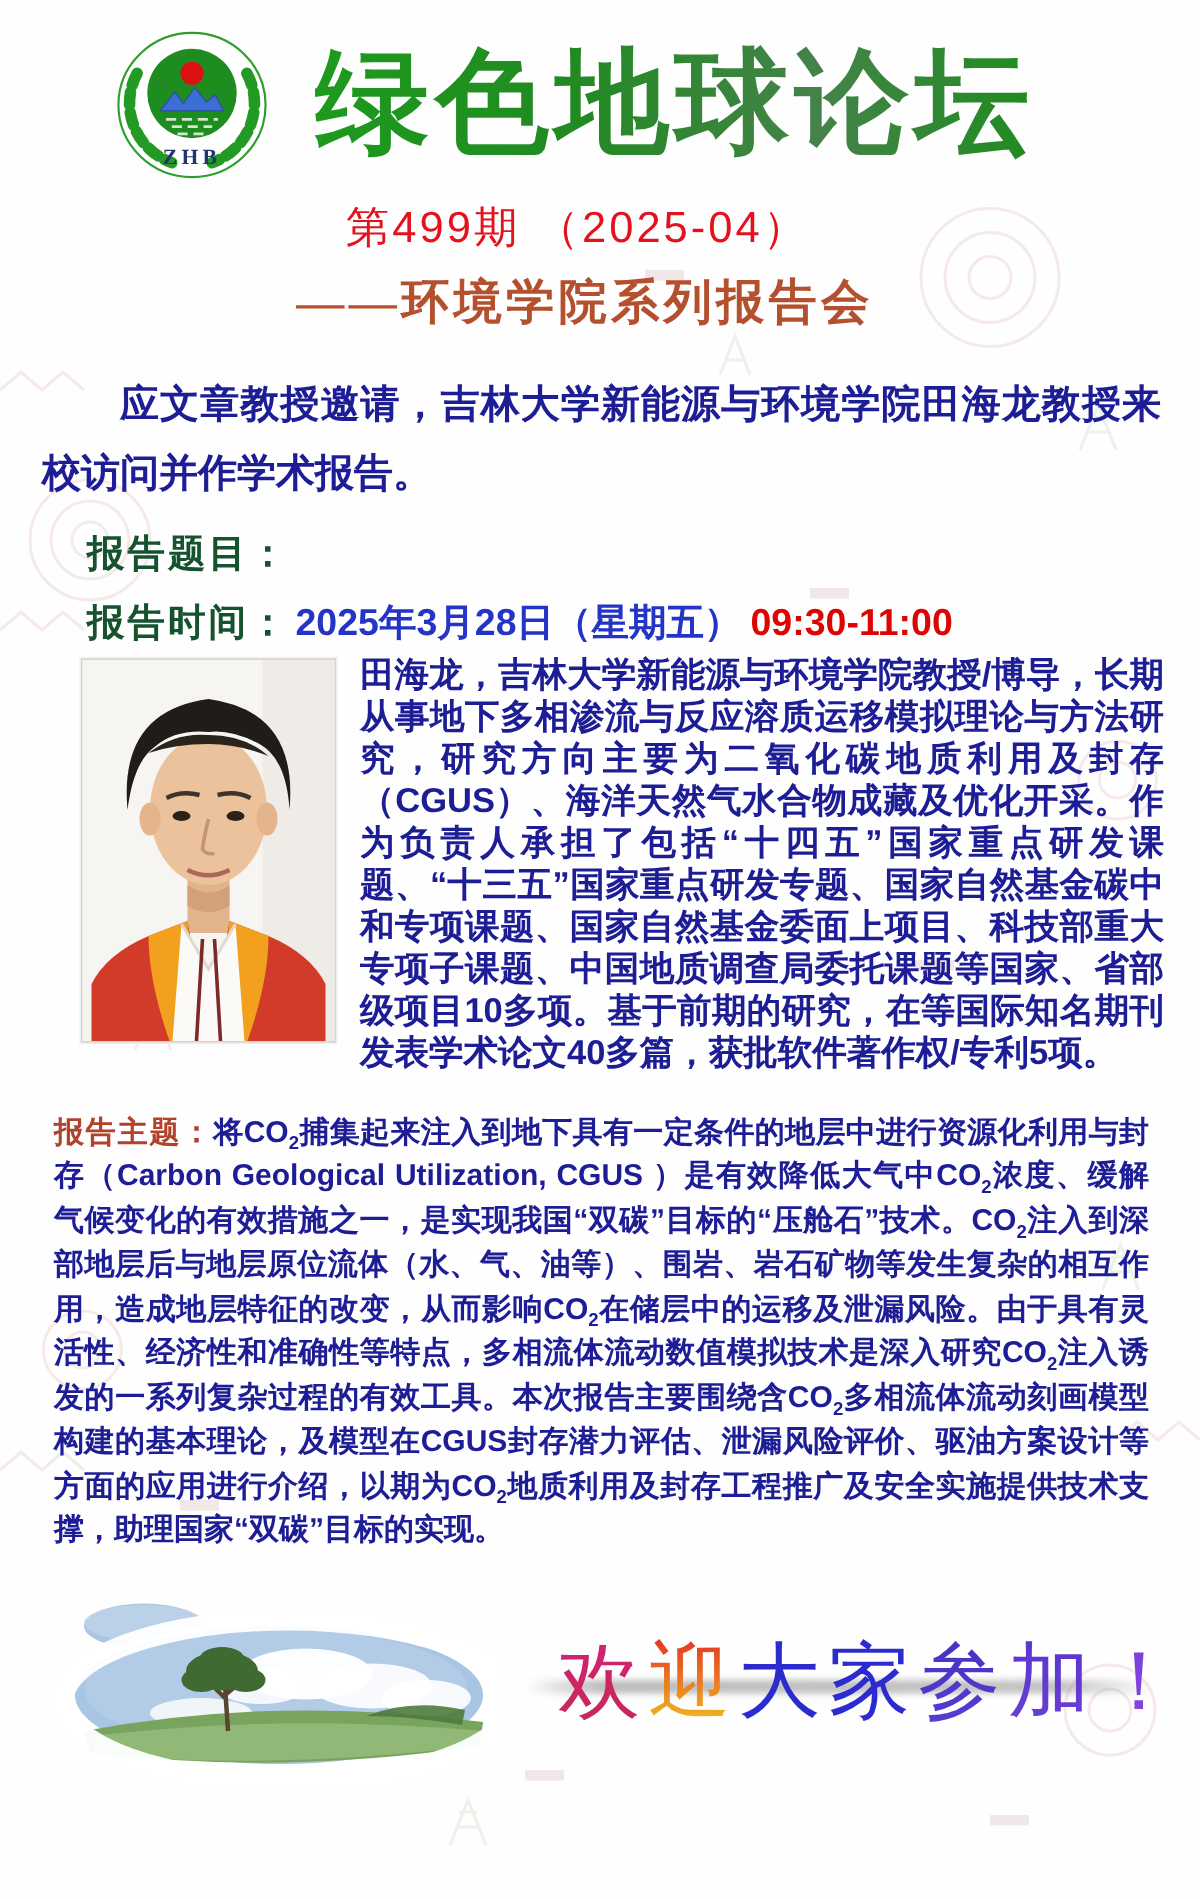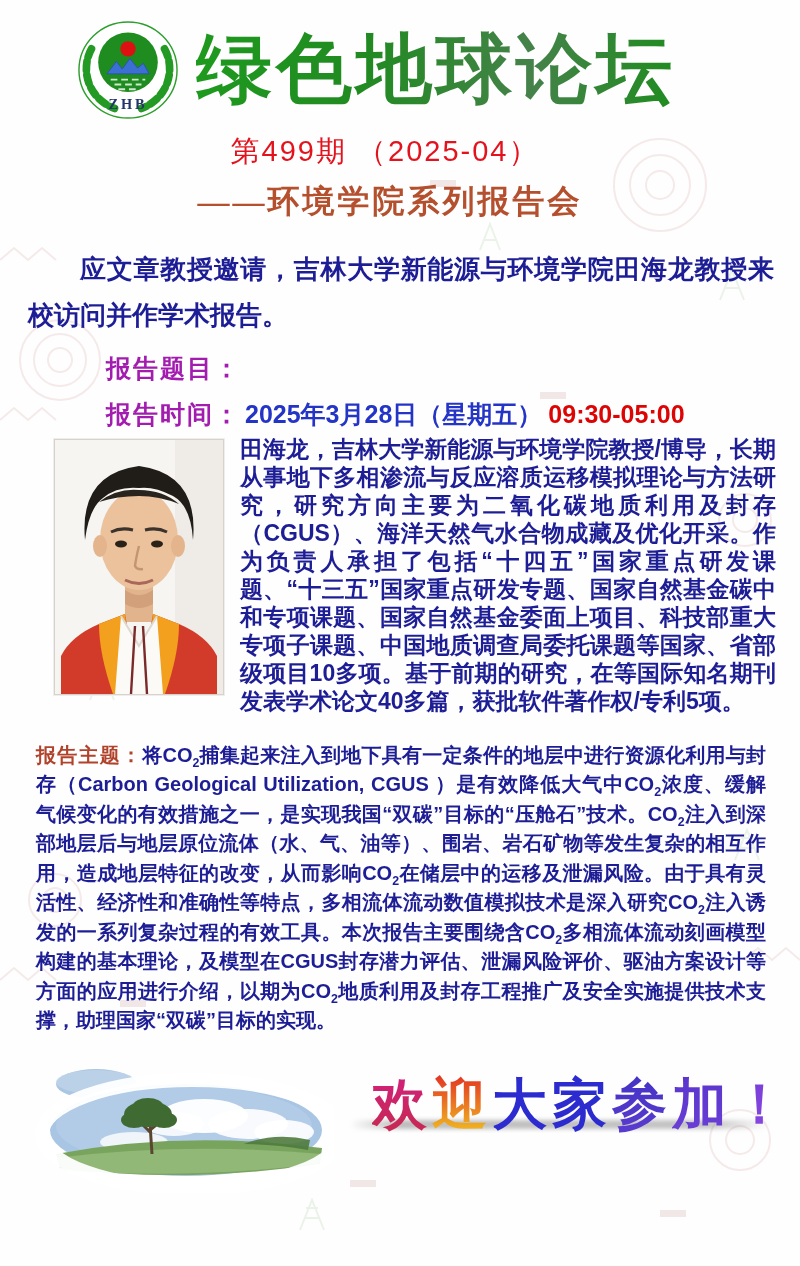--- a/index.html
+++ b/index.html
@@ -9,21 +9,21 @@
     font-family:"Liberation Sans","DejaVu Sans",sans-serif;
   }
   .page{position:relative;z-index:1;width:800px;height:1046px;}
   .watermark{position:absolute;inset:0;z-index:0;opacity:.55;pointer-events:none;}
   sub{font-size:.62em;line-height:0;}
 
   
   .header-row{display:flex;align-items:center;padding:20px 0 0 74px;}
   .logo{width:108px;height:100px;flex:0 0 auto;}
   .main-title{
-    flex:0 0 auto;margin-left:14px;
+    flex:0 0 auto;margin-left:28px;
     font-family:"Liberation Serif","DejaVu Serif",serif;
     font-weight:bold;font-size:76px;letter-spacing:4px;line-height:1.05;
     background:linear-gradient(90deg,#1e9a1e 0%,#218a21 35%,#45824a 70%,#1f8c1f 100%);
     -webkit-background-clip:text;background-clip:text;color:transparent;
     white-space:nowrap;
   }
   .issue-line{
     text-align:center;margin-top:12px;margin-right:30px;
     font-size:29px;font-weight:normal;color:#e4121c;letter-spacing:2px;
   }
@@ -37,21 +37,21 @@
   .intro{
     margin:22px 26px 0 28px;
     font-size:26px;font-weight:bold;color:#1d1d96;
     line-height:1.78;text-indent:2em;text-align:justify;
   }
 
   
   .details{margin:10px 20px 0 58px;}
   .detail-row{margin-top:13px;display:flex;align-items:baseline;white-space:nowrap;}
   .detail-label{
-    font-size:25px;font-weight:bold;color:#a21caf;letter-spacing:2px;flex:0 0 auto;margin-left:48px;
+    font-size:25px;font-weight:bold;color:#14532d;letter-spacing:2px;flex:0 0 auto;
   }
   .v-topic{font-size:22px;font-weight:bold;color:#141414;margin-left:6px;}
   .v-blue{font-size:25px;font-weight:bold;color:#2334c6;margin-left:4px;}
   .v-red{font-size:25px;font-weight:bold;color:#dd0404;margin-left:6px;}
 
   
   .profile{display:flex;margin:8px 24px 0 54px;gap:16px;}
   .photo{
     width:168px;height:254px;flex:0 0 auto;
     border:1px solid #d8d2ca;background:#f7f6f4;
@@ -67,23 +67,23 @@
     margin:26px 34px 0 36px;
     font-size:20px;font-weight:bold;color:#1d1d96;
     line-height:29.5px;text-align:justify;
   }
   .topic .topic-label{color:#b1432c;letter-spacing:1px;}
 
   
   .bottom{position:relative;height:190px;margin-top:14px;}
   .nature{position:absolute;left:34px;top:8px;width:300px;height:135px;}
   .welcome{
-    position:absolute;left:372px;top:18px;width:400px;
+    position:absolute;left:372px;top:34px;width:400px;
     font-family:"Liberation Serif","DejaVu Serif",serif;
-    font-size:55px;font-weight:bold;letter-spacing:5px;white-space:nowrap;
+    font-size:55px;font-weight:normal;letter-spacing:5px;white-space:nowrap;
   }
   .welcome-shadow{
     position:absolute;left:350px;top:70px;width:420px;height:9px;
     background:linear-gradient(90deg,rgba(110,110,110,0) 0%,rgba(110,110,110,.45) 12%,rgba(110,110,110,.4) 85%,rgba(110,110,110,0) 100%);
     filter:blur(2px);border-radius:5px;
   }
 </style>
 </head>
 <body>
 
@@ -150,21 +150,21 @@
 
   <p class="intro">应文章教授邀请，吉林大学新能源与环境学院田海龙教授来校访问并作学术报告。</p>
 
   <div class="details">
     <div class="detail-row">
       <span class="detail-label">报告题目：</span>
     </div>
     <div class="detail-row">
       <span class="detail-label">报告时间：</span>
       <span class="v-blue">2025年3月28日（星期五）</span>
-      <span class="v-red">09:30-05:00</span>
+      <span class="v-red">09:30-11:00</span>
     </div>
   </div>
 
   <div class="profile">
     <svg class="photo" viewBox="0 0 168 254" xmlns="http://www.w3.org/2000/svg">
       <rect x="0" y="0" width="168" height="254" fill="#f6f5f2"></rect>
       <rect x="120" y="0" width="48" height="254" fill="#efece8"></rect>
 
       <path d="M70,142 h28 v40 h-28 z" fill="#e2b48e"></path>
       <path d="M70,150 q14,10 28,0 v14 q-14,8 -28,0 z" fill="#d2a07a"></path>

